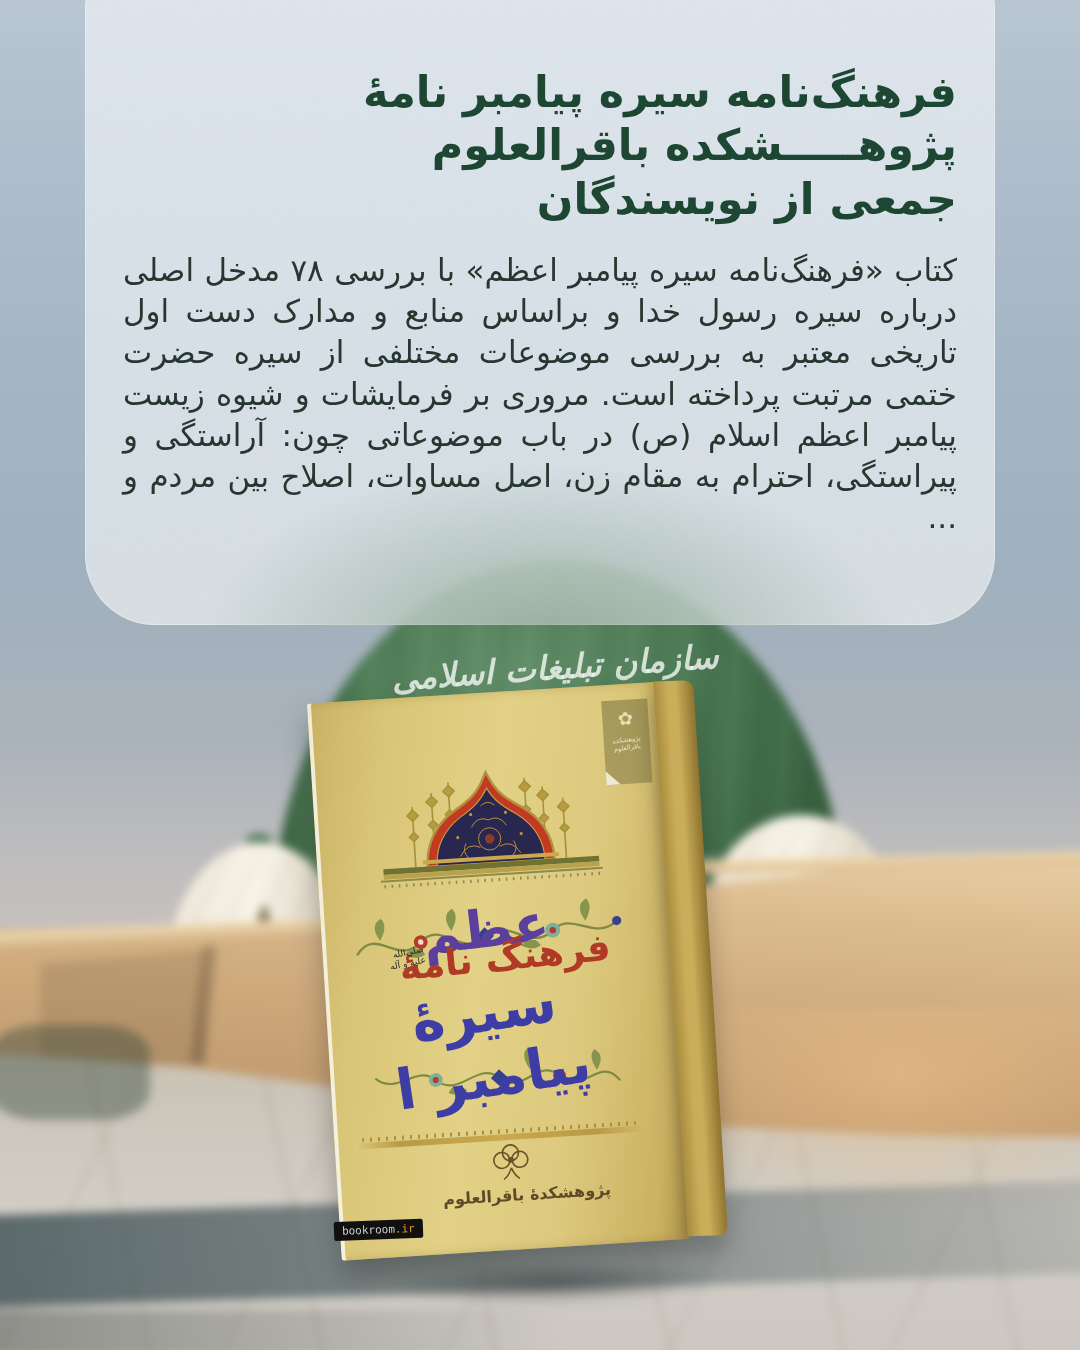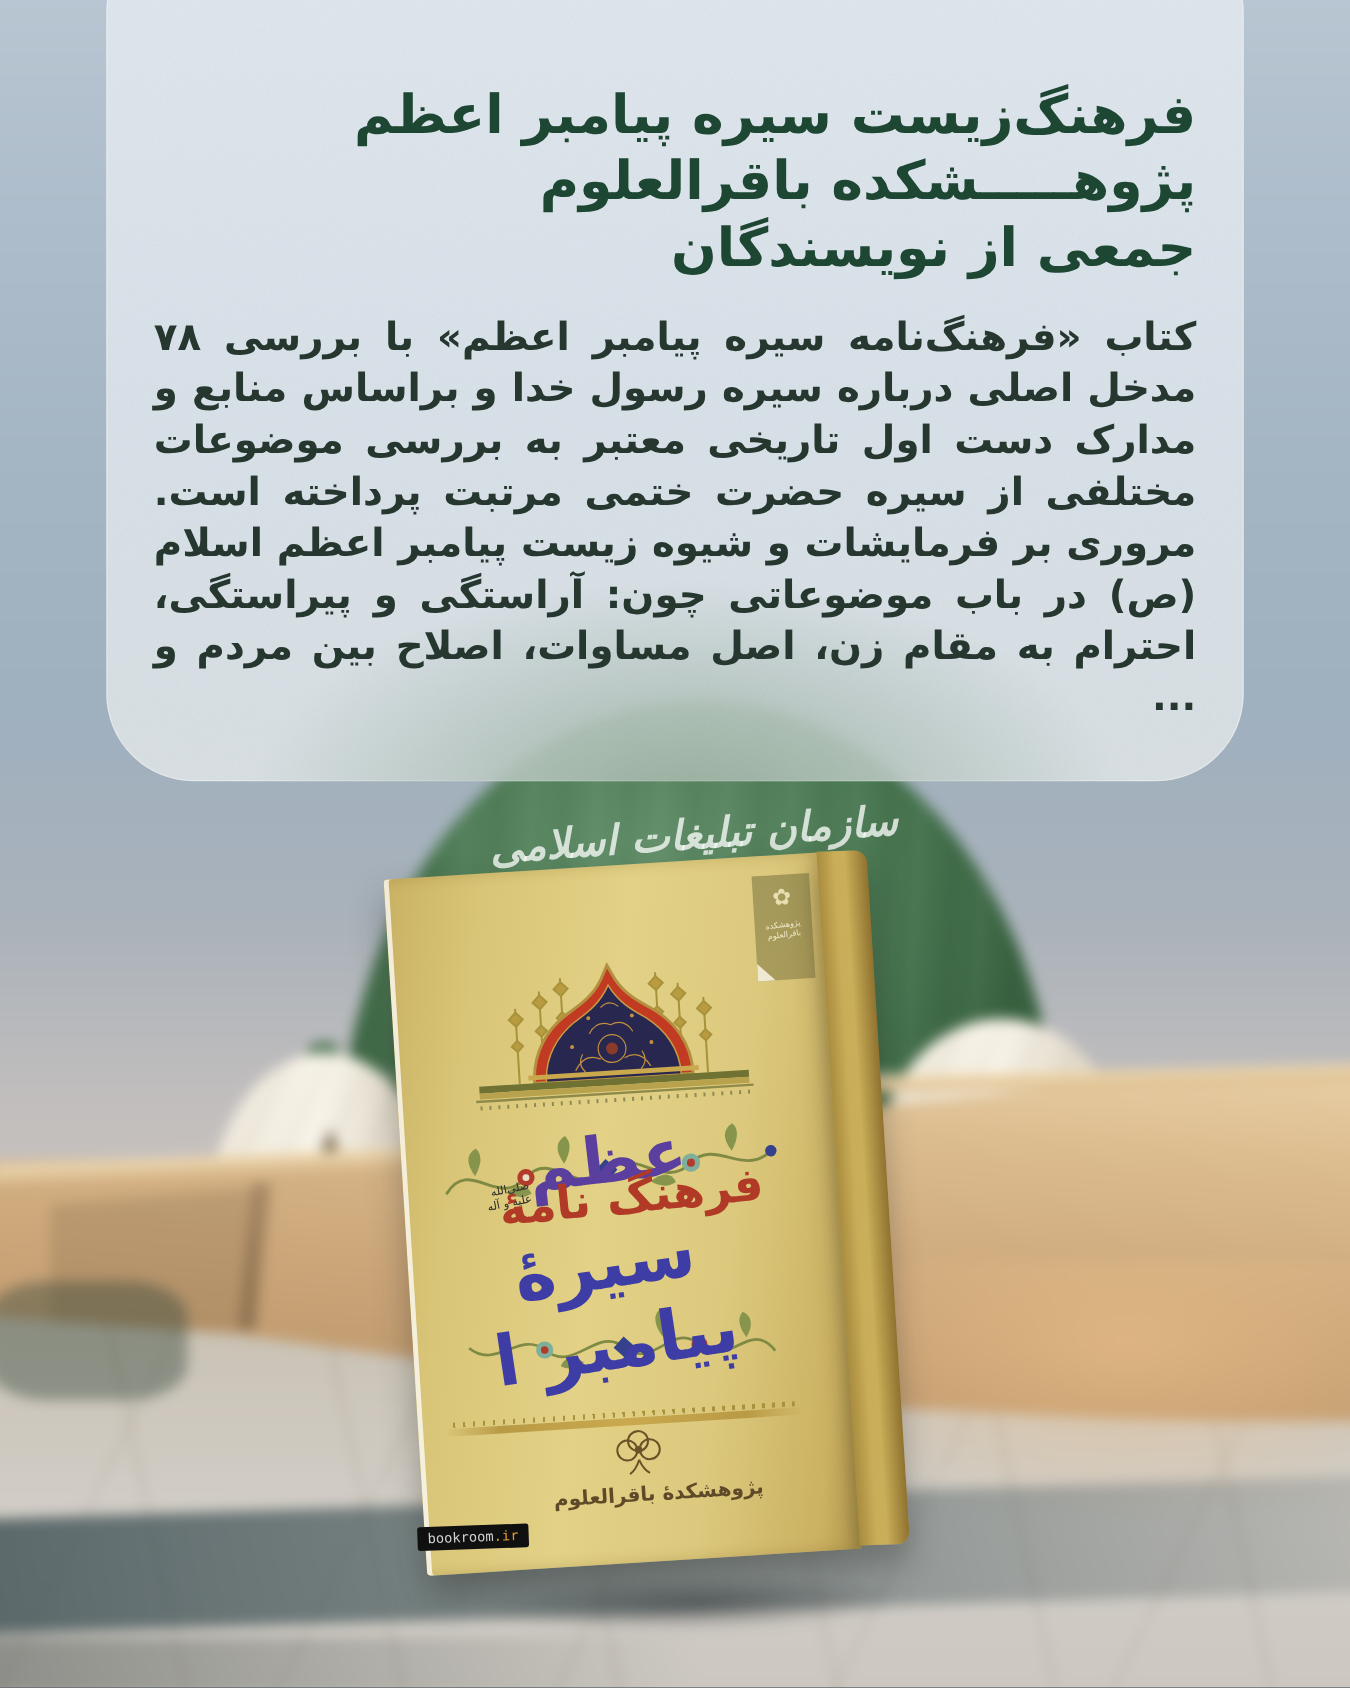--- a/index.html
+++ b/index.html
@@ -67,21 +67,21 @@
   
   .card{position:absolute;left:85px;top:-60px;width:910px;height:685px;border-radius:70px;
        background:linear-gradient(180deg,rgba(226,233,240,.94) 0%,rgba(223,231,238,.88) 55%,rgba(228,234,236,.82) 100%);
        box-shadow:inset 0 0 0 1px rgba(255,255,255,.35);}
   .card::before{content:'';position:absolute;inset:0;border-radius:inherit;
        background:radial-gradient(55% 38% at 51% 103%,rgba(95,130,100,.5),rgba(95,130,100,0) 70%);}
   .grain-wrap{position:absolute;inset:0;border-radius:inherit;overflow:hidden;opacity:.5;pointer-events:none;}
   .grain-wrap svg{width:100%;height:100%;display:block;}
   .card-inner{position:relative;padding:126px 38px 0;direction:rtl;text-align:right;}
   .card-title{color:#1d4733;font-weight:bold;font-size:43px;line-height:1.24;}
-  .card-body{margin-top:24px;color:#263730;font-weight:bold;font-size:31px;line-height:1.33;
+  .card-body{margin-top:24px;color:#263730;font-weight:normal;font-size:31px;line-height:1.33;
        text-align:justify;text-align-last:right;}
 
   
   .book-shadow{position:absolute;left:322px;top:1252px;width:470px;height:62px;
        transform:skewX(-28deg) rotate(-1deg);filter:blur(5px);
        background:radial-gradient(50% 50% at 50% 50%,rgba(35,40,42,.5),rgba(35,40,42,0) 72%);}
   .book{position:absolute;left:338px;top:692px;width:430px;height:610px;}
   .book-tilt{display:flex;transform:rotate(-3.6deg);transform-origin:40% 90%;}
   .cover{position:relative;width:348px;height:558px;border-radius:3px 0 0 3px;
        background:linear-gradient(100deg,#c9b164 0%,#d9c577 18%,#e2d186 45%,#dcc97d 70%,#cbb162 92%,#b89d50 100%);
@@ -262,21 +262,21 @@
             <feColorMatrix type="saturate" values="0"></feColorMatrix>
             <feComponentTransfer>
               <feFuncA type="linear" slope="0.22" intercept="0"></feFuncA>
             </feComponentTransfer>
           </filter>
         <rect width="100%" height="100%" filter="url(#grainF)"></rect>
       </svg>
     </div>
     <div class="card-inner">
       <div class="card-title">
-        <div>فرهنگ‌زیست سیره پیامبر اعظم</div>
+        <div>فرهنگ‌نامه سیره پیامبر نامۀ</div>
         <div>پژوهـــــشکده باقرالعلوم</div>
         <div>جمعی از نویسندگان</div>
       </div>
       <p class="card-body">کتاب «فرهنگ‌نامه سیره پیامبر اعظم» با بررسی ۷۸ مدخل اصلی درباره سیره رسول خدا و براساس منابع و مدارک دست اول تاریخی معتبر به بررسی موضوعات مختلفی از سیره حضرت ختمی مرتبت پرداخته است. مروری بر فرمایشات و شیوه زیست پیامبر اعظم اسلام (ص) در باب موضوعاتی چون: آراستگی و پیراستگی، احترام به مقام زن، اصل مساوات، اصلاح بین مردم و ...</p>
     </div>
   </div>
 
 </div>
 
 </body></html>

